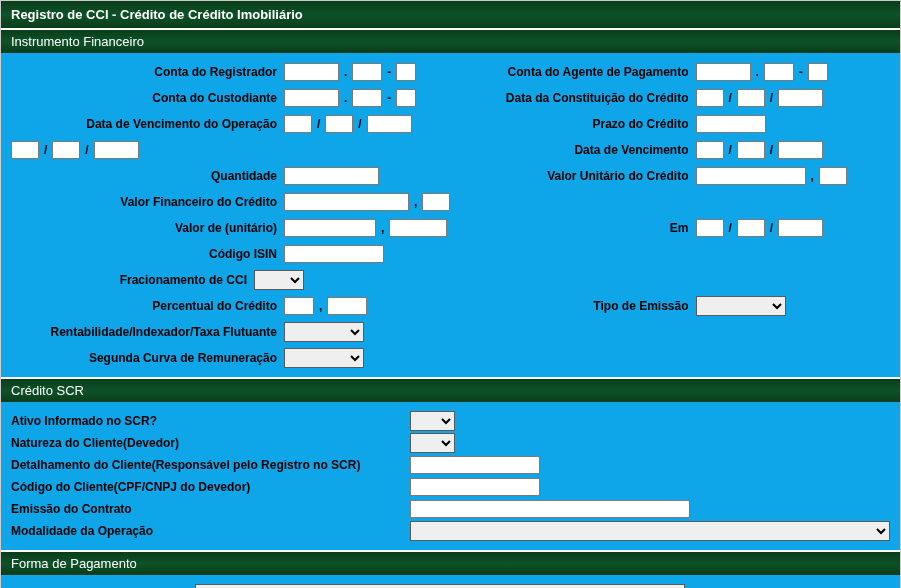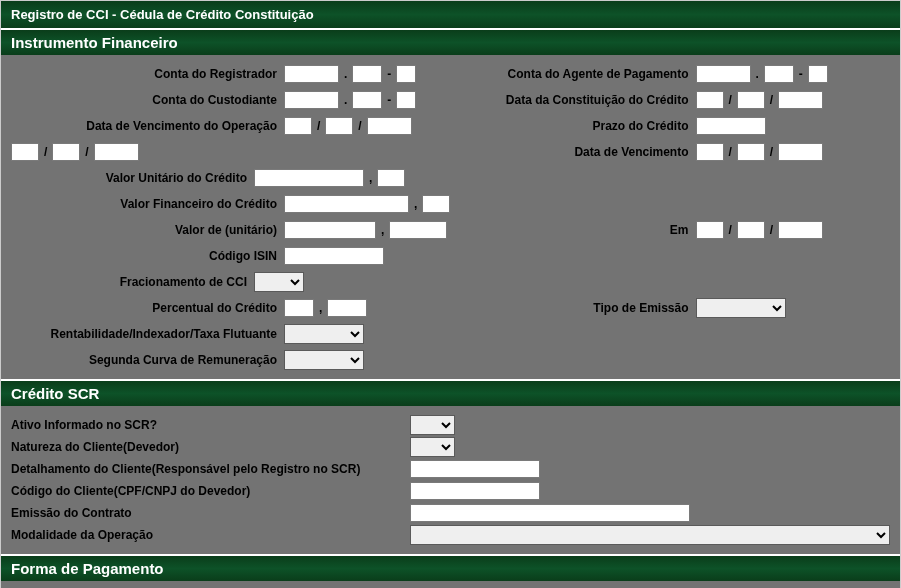--- a/index.html
+++ b/index.html
@@ -18,27 +18,27 @@
   .title-bar {
     background: linear-gradient(#0a3d1a, #0d5228, #0a3d1a);
     color: #fff;
     font-weight: bold;
     font-size: 13px;
     padding: 6px 10px;
   }
   .section-header {
     background: linear-gradient(#0a3d1a, #0d5228, #0a3d1a);
     color: #fff;
-    font-weight: bold;
-    font-size: 15px;
+    font-weight: normal;
+    font-size: 13px;
     padding: 4px 10px;
     border-top: 2px solid #fff;
   }
   .section-body {
-    background: #737373;
+    background: #0ea5e9;
     padding: 8px 10px;
   }
   .two-col {
     display: flex;
     flex-direction: column;
     gap: 4px;
   }
   .row {
     display: flex;
     align-items: center;
@@ -90,21 +90,21 @@
     text-align: right;
     width: 180px;
     padding-right: 6px;
   }
 </style>
 </head>
 <body>
 
 <div class="container">
 
-  <div class="title-bar">Registro de CCI - Cédula de Crédito Constituição</div>
+  <div class="title-bar">Registro de CCI - Crédito de Crédito Imobiliário</div>
 
   <div class="section-header">Instrumento Financeiro</div>
   <div class="section-body">
     <div class="two-col">
 
       <div class="row">
         <div class="left-group">
           <span class="lbl lbl-left">Conta do Registrador</span>
           <input class="txt" style="width: 55px;">
           <span class="sep">.</span>
@@ -168,20 +168,24 @@
           <span class="lbl lbl-right">Data de Vencimento</span>
           <input class="txt" style="width: 28px;">
           <span class="sep">/</span>
           <input class="txt" style="width: 28px;">
           <span class="sep">/</span>
           <input class="txt" style="width: 45px;">
         </div>
       </div>
 
       <div class="row">
+        <div class="left-group">
+          <span class="lbl lbl-left">Quantidade</span>
+          <input class="txt" style="width: 95px;">
+        </div>
         <div class="right-group">
           <span class="lbl lbl-right">Valor Unitário do Crédito</span>
           <input class="txt" style="width: 110px;">
           <span class="sep">,</span>
           <input class="txt" style="width: 28px;">
         </div>
       </div>
 
       <div class="row">
         <div class="left-group">

